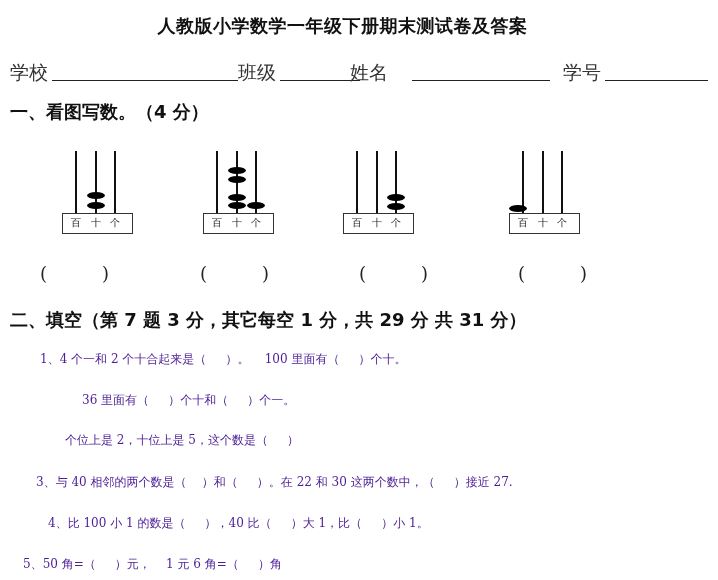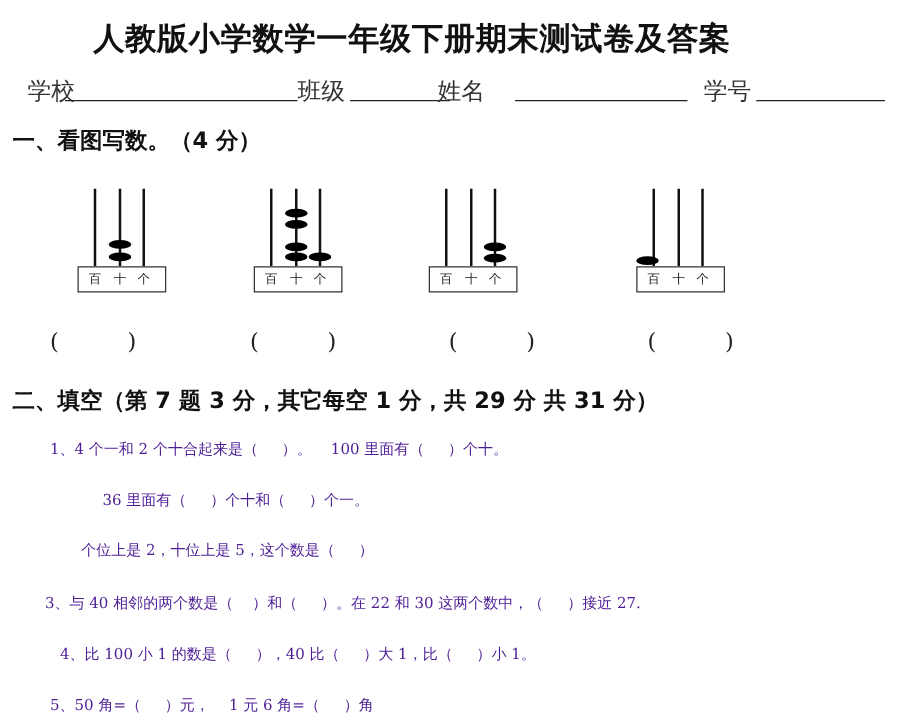--- a/index.html
+++ b/index.html
@@ -2,21 +2,21 @@
 <html><head>
 <meta charset="utf-8">
 <style>
   html, body { margin: 0; padding: 0; background: #ffffff; }
   body {
     width: 718px; height: 580px; position: relative; overflow: hidden;
     font-family: "DejaVu Serif", "Liberation Serif", serif; color: #111;
   }
   .title {
     position: absolute; left: 0; top: 14px; width: 659px; text-align: center;
-    font-family: "DejaVu Sans", sans-serif; font-weight: bold; font-size: 25px; letter-spacing: 0.5px;
+    font-family: "DejaVu Sans", sans-serif; font-weight: bold; font-size: 18px; letter-spacing: 0.5px; padding-left: 13px;
   }
   .info-row {
     position: absolute; left: 10px; top: 60px; width: 700px; height: 26px;
     font-size: 19px; color: #333;
   }
   .info-row .lbl { position: absolute; top: 0; }
   .info-row .line { position: absolute; top: 20px; border-bottom: 1.3px solid #222; height: 0; }
   .section {
     position: absolute; left: 10px; font-family: "DejaVu Sans", sans-serif; font-weight: bold; font-size: 18px;
   }
@@ -34,21 +34,21 @@
   }
   .answer { position: absolute; font-size: 18px; color: #222; }
   .q { position: absolute; font-size: 12px; color: #4c1d95; white-space: pre; }
 </style>
 </head>
 <body>
 
 <div class="title">人教版小学数学一年级下册期末测试卷及答案</div>
 
 <div class="info-row">
-  <span class="lbl" style="left:12px">学校</span>
+  <span class="lbl" style="left:0px">学校</span>
   <div class="line" style="left:42px;width:186px"></div>
   <span class="lbl" style="left:228px">班级</span>
   <div class="line" style="left:270px;width:80px"></div>
   <span class="lbl" style="left:340px">姓名</span>
   <div class="line" style="left:402px;width:138px"></div>
   <span class="lbl" style="left:553px">学号</span>
   <div class="line" style="left:595px;width:103px"></div>
 </div>
 
 <div class="section" style="top:100px">一、看图写数。（4 分）</div>
@@ -120,13 +120,13 @@
     <span style="position:absolute;left:62px">)</span>
 </div>
 
 <div class="section" style="top:308px">二、填空（第 7 题 3 分，其它每空 1 分，共 29 分 共 31 分）</div>
 
 <div class="q" style="left:40px;top:351px">1、4 个一和 2 个十合起来是（     ）。    100 里面有（     ）个十。</div>
 <div class="q" style="left:82px;top:392px">36 里面有（     ）个十和（     ）个一。</div>
 <div class="q" style="left:65px;top:432px">个位上是 2，十位上是 5，这个数是（     ）</div>
 <div class="q" style="left:36px;top:474px">3、与 40 相邻的两个数是（    ）和（     ）。在 22 和 30 这两个数中，（     ）接近 27.</div>
 <div class="q" style="left:48px;top:515px">4、比 100 小 1 的数是（     ），40 比（     ）大 1，比（     ）小 1。</div>
-<div class="q" style="left:40px;top:556px">5、50 角=（     ）元，    1 元 6 角=（     ）角</div>
+<div class="q" style="left:23px;top:556px">5、50 角=（     ）元，    1 元 6 角=（     ）角</div>
 
 </body></html>

